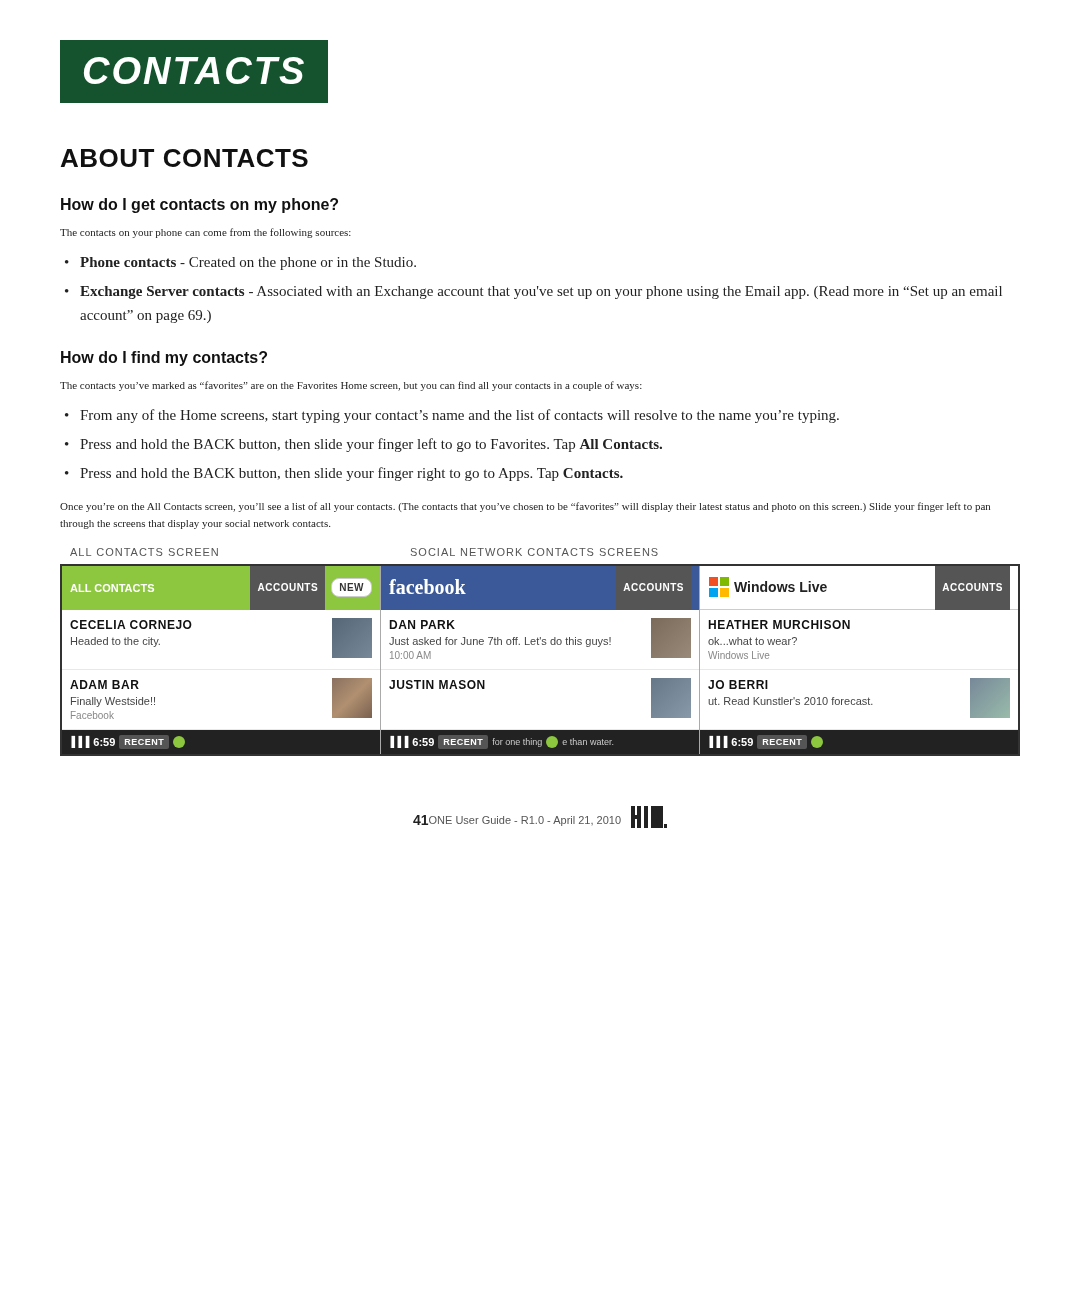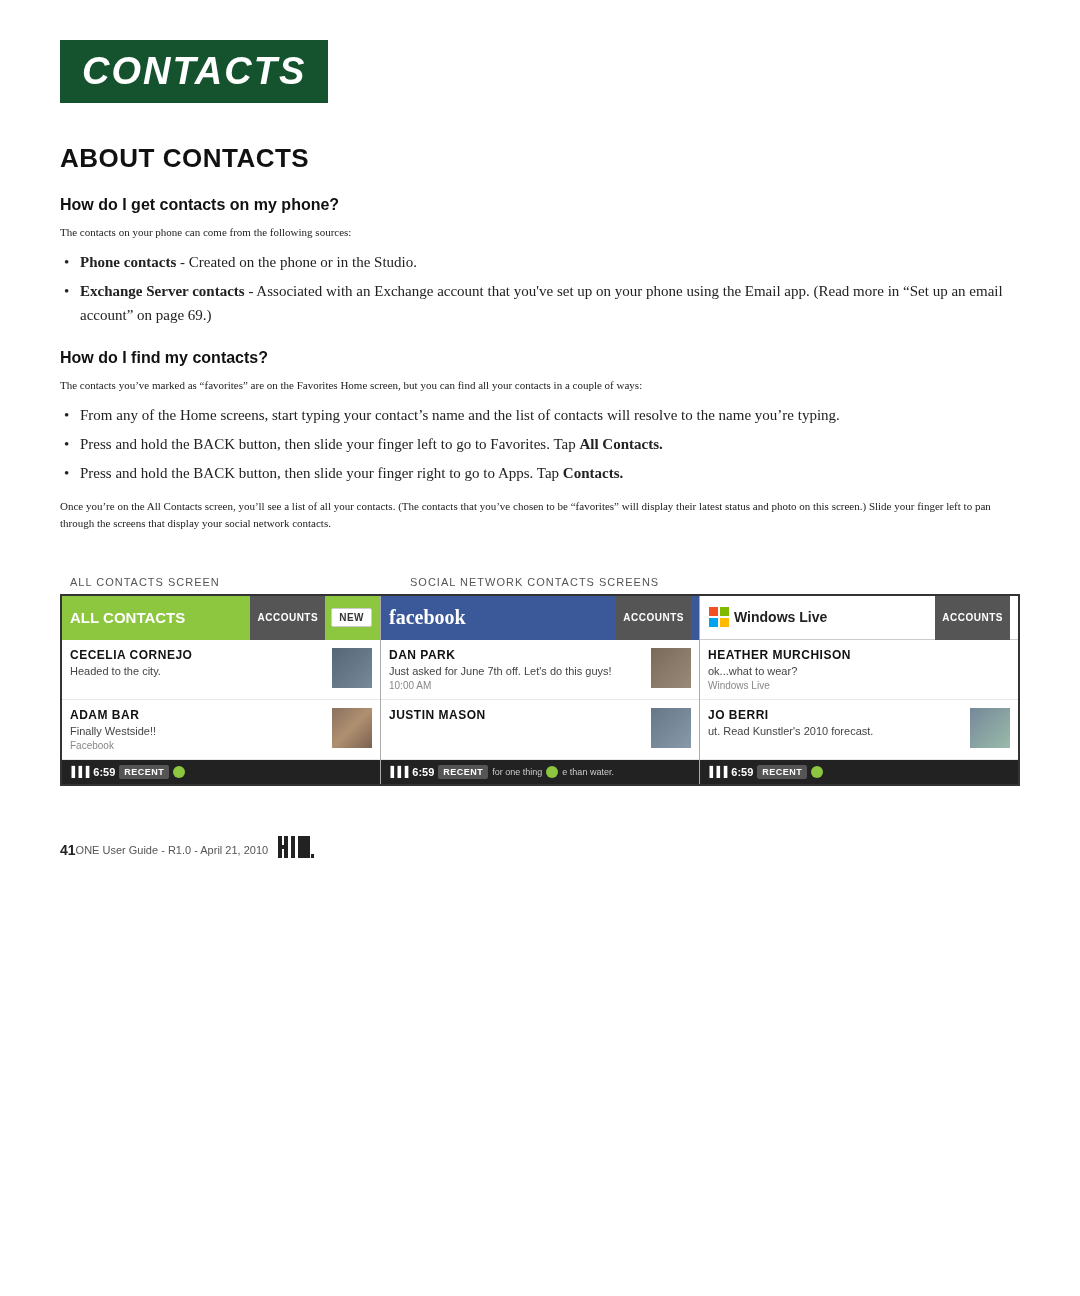--- a/index.html
+++ b/index.html
@@ -75,21 +75,21 @@
       position: absolute;
       left: 4px;
       top: 0;
     }
     ul.bullet-list li b {
       font-weight: 700;
     }
 
     
     .screenshot-section {
-      margin-top: 44px;
+      margin-top: 14px;
     }
     .screenshot-labels {
       display: flex;
       gap: 0;
       margin-bottom: 6px;
     }
     .screenshot-label {
       font-family: Arial, sans-serif;
       font-size: 11px;
       color: #555;
@@ -127,21 +127,21 @@
       height: 44px;
       gap: 6px;
     }
     .screen-header.green-bg { background: #8dc63f; }
     .screen-header.blue-bg { background: #3b5998; }
     .screen-header.light-bg { background: #fff; border-bottom: 1px solid #ccc; }
 
     .screen-title-text {
       font-family: Arial, sans-serif;
       font-weight: 900;
-      font-size: 15px;
+      font-size: 11px;
       color: #fff;
       flex: 1;
     }
     .facebook-text {
       font-family: Georgia, serif;
       font-size: 20px;
       font-weight: 900;
       color: #fff;
       flex: 1;
     }
@@ -172,21 +172,21 @@
       border-radius: 2px;
       letter-spacing: 0.5px;
     }
     .btn-new {
       background: #fff;
       color: #333;
       font-family: Arial, sans-serif;
       font-size: 10px;
       font-weight: 700;
       padding: 3px 7px;
-      border-radius: 2px;
+      border-radius: 8px;
       letter-spacing: 0.5px;
       border: 1px solid #ccc;
     }
 
     
     .contact-row {
       display: flex;
       align-items: flex-start;
       padding: 8px 8px;
       border-bottom: 1px solid #e8e8e8;
@@ -281,21 +281,21 @@
       font-size: 9px;
       color: #ccc;
       white-space: nowrap;
       overflow: hidden;
       text-overflow: ellipsis;
     }
 
     
     .page-footer {
       display: flex;
-      justify-content: flex-start;
+      justify-content: center;
       align-items: center;
       margin-top: 40px;
       padding-top: 10px;
     }
     .page-number {
       font-family: Arial, sans-serif;
       font-size: 14px;
       font-weight: 700;
       color: #222;
     }

